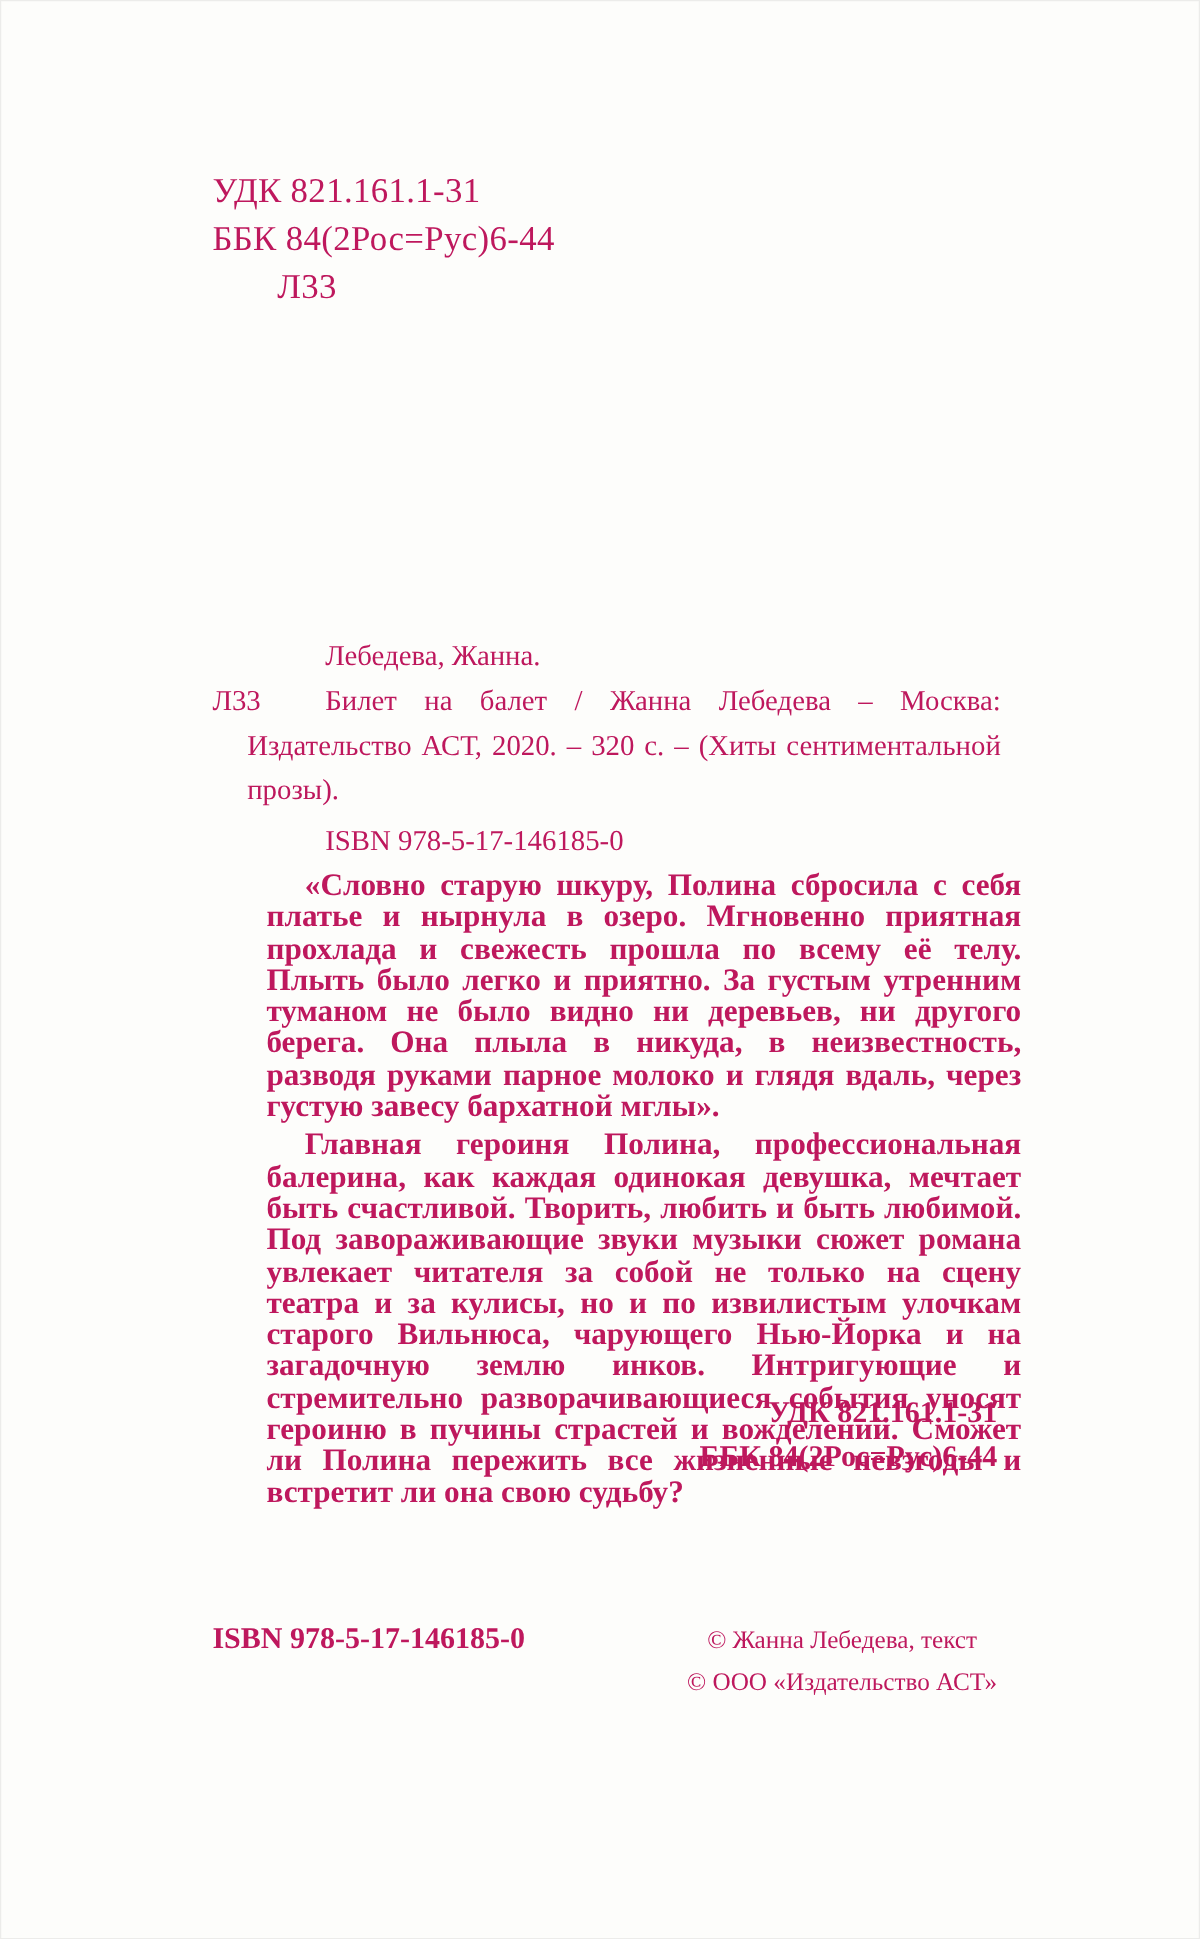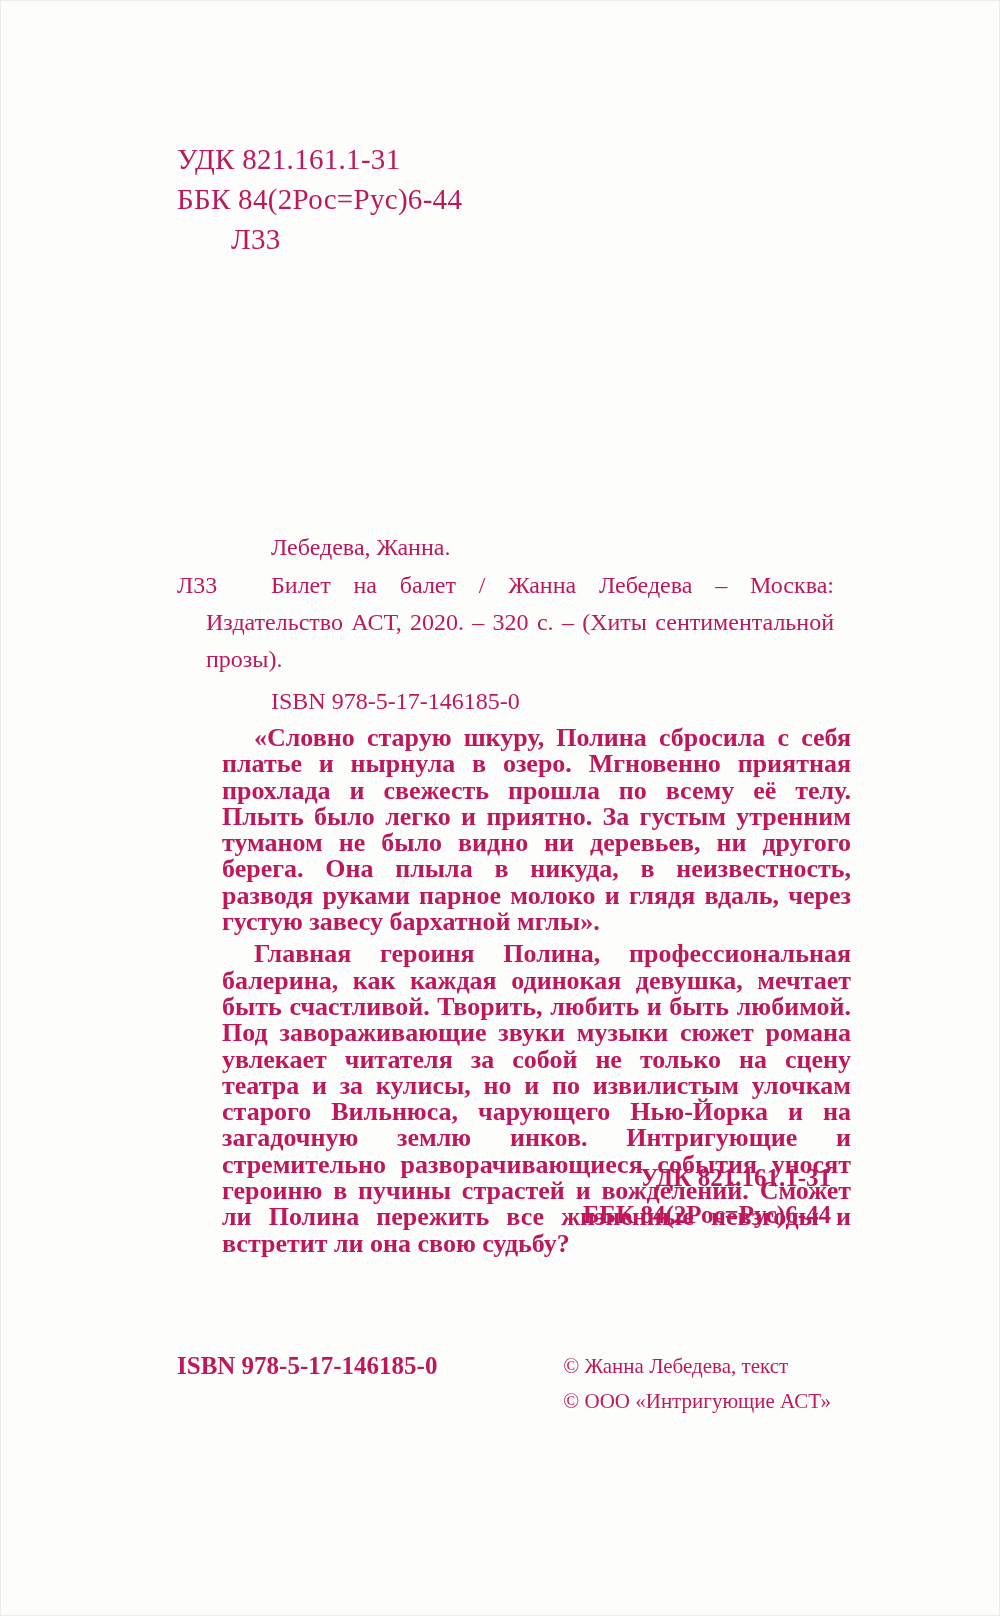--- a/index.html
+++ b/index.html
@@ -109,21 +109,21 @@
     align-items: flex-start;
   }
   .footer .isbn-bottom {
     font-weight: 700;
     font-size: 25px;
     line-height: 34px;
   }
   .footer .copyrights {
     font-size: 21px;
     line-height: 35px;
-    text-align: left;
+    text-align: center;
   }
 </style>
 </head>
 <body>
 
 <div class="page">
 
   <div class="top-codes">
     <div>УДК 821.161.1-31</div>
     <div>ББК 84(2Рос=Рус)6-44</div>
@@ -146,17 +146,17 @@
 
   <div class="bottom-codes">
     <div>УДК 821.161.1-31</div>
     <div>ББК 84(2Рос=Рус)6-44</div>
   </div>
 
   <div class="footer">
     <div class="isbn-bottom">ISBN 978-5-17-146185-0</div>
     <div class="copyrights">
       <div>© Жанна Лебедева, текст</div>
-      <div>© ООО «Интригующие АСТ»</div>
+      <div>© ООО «Издательство АСТ»</div>
     </div>
   </div>
 
 </div>
 
 </body></html>

